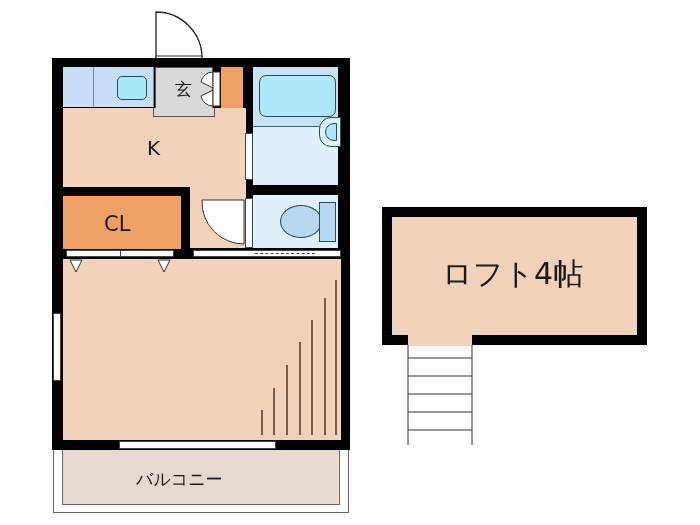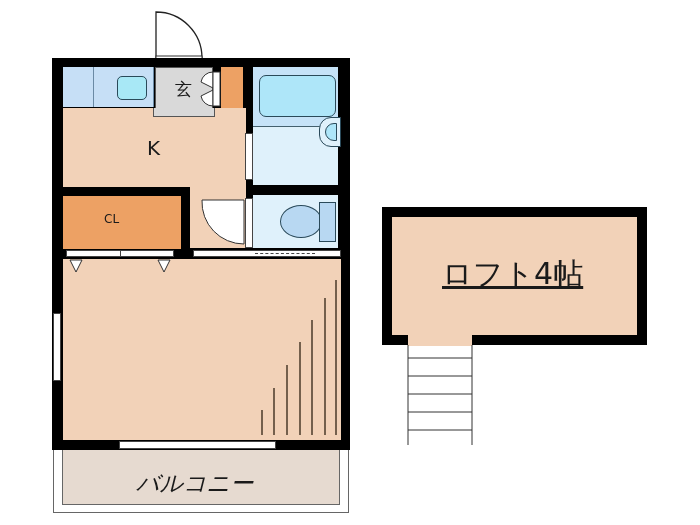--- a/index.html
+++ b/index.html
@@ -35,21 +35,21 @@
   <div class="abs" style="left:190px;top:186px;width:56px;height:62px;background:#f2d2b8;"></div>
   <div class="abs" style="left:153px;top:108px;width:62px;height:9px;background:#d9d9d9;border-left:1px solid #555;border-right:1px solid #555;border-bottom:1px solid #555;"></div>
   <div class="label" style="left:147px;top:136px;font-size:20px;">K</div>
 
   <div class="abs" style="left:245px;top:133px;width:8px;height:47px;background:#fff;border:1px solid #444;"></div>
   <svg class="abs" style="left:252px;top:164px;width:20px;height:16px;" viewBox="0 0 20 16">
     <path d="M1 3 L17 8 L1 13" fill="none" stroke="#333" stroke-width="1"></path>
   </svg>
 
   <div class="abs" style="left:63px;top:196px;width:118px;height:53px;background:#eda164;"></div>
-  <div class="label" style="left:104px;top:212px;font-size:12px;">CL</div>
+  <div class="label" style="left:104px;top:212px;font-size:21px;">CL</div>
 
   <svg class="abs" style="left:200px;top:198px;width:48px;height:50px;" viewBox="0 0 48 50">
     <path d="M44 2 L2 2 A42 42 0 0 0 44 46 Z" fill="#fff" stroke="#333" stroke-width="1"></path>
   </svg>
   <div class="abs" style="left:245px;top:198px;width:8px;height:50px;background:#fff;border:1px solid #444;"></div>
 
   <div class="abs" style="left:253px;top:67px;width:85px;height:118px;background:#dff1fb;"></div>
   <div class="abs" style="left:253px;top:67px;width:85px;height:60px;background:#c6e3f8;border-bottom:1px solid #44606e;"></div>
   <div class="abs" style="left:259px;top:75px;width:77px;height:42px;border:1.5px solid #2a4a5a;border-radius:7px;background:#aee6f9;"></div>
   <div class="abs" style="left:319px;top:117px;width:22px;height:30px;border:1.5px solid #2a4a5a;border-radius:12px 0 0 12px;background:#dff1fb;"></div>
@@ -80,26 +80,26 @@
       <line x1="86" y1="155" x2="86" y2="-2"></line>
     </g>
   </svg>
 
   <div class="abs" style="left:53px;top:313px;width:8px;height:68px;background:#fff;border:1px solid #444;"></div>
 
   <div class="abs" style="left:119px;top:441px;width:157px;height:8px;background:#fff;border:1px solid #444;"></div>
 
   <div class="abs" style="left:53px;top:450px;width:296px;height:63px;background:#fff;border:1px solid #666;border-top:none;"></div>
   <div class="abs" style="left:62px;top:450px;width:278px;height:55px;background:#e6dad0;border:1px solid #666;border-top:none;"></div>
-  <div class="label" style="left:136px;top:468px;font-size:23px;font-style:italic;">バルコニー</div>
+  <div class="label" style="left:136px;top:468px;font-size:17px;">バルコニー</div>
 
   <div class="abs" style="left:382px;top:207px;width:265px;height:138px;background:#000;"></div>
   <div class="abs" style="left:392px;top:217px;width:245px;height:118px;background:#f2d2b8;"></div>
   <div class="abs" style="left:408px;top:334px;width:64px;height:12px;background:#f2d2b8;"></div>
-  <div class="label" style="left:442px;top:254px;font-size:30px;text-decoration:underline;">ロフト4帖</div>
+  <div class="label" style="left:442px;top:254px;font-size:30px;">ロフト4帖</div>
 
   <svg class="abs" style="left:406px;top:345px;width:68px;height:102px;" viewBox="0 0 68 102">
     <g stroke="#333" stroke-width="1" fill="none">
       <line x1="2" y1="0" x2="2" y2="100"></line>
       <line x1="66" y1="0" x2="66" y2="100"></line>
       <line x1="2" y1="13" x2="66" y2="13"></line>
       <line x1="2" y1="31" x2="66" y2="31"></line>
       <line x1="2" y1="49" x2="66" y2="49"></line>
       <line x1="2" y1="67" x2="66" y2="67"></line>
       <line x1="2" y1="85" x2="66" y2="85"></line>

